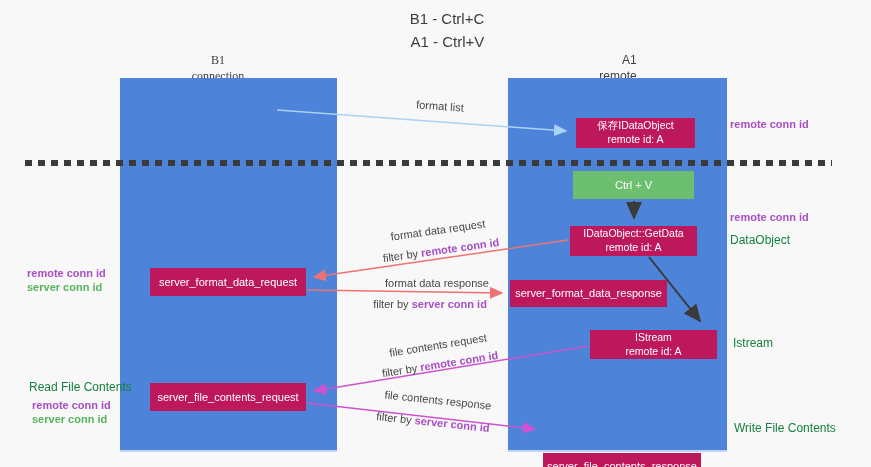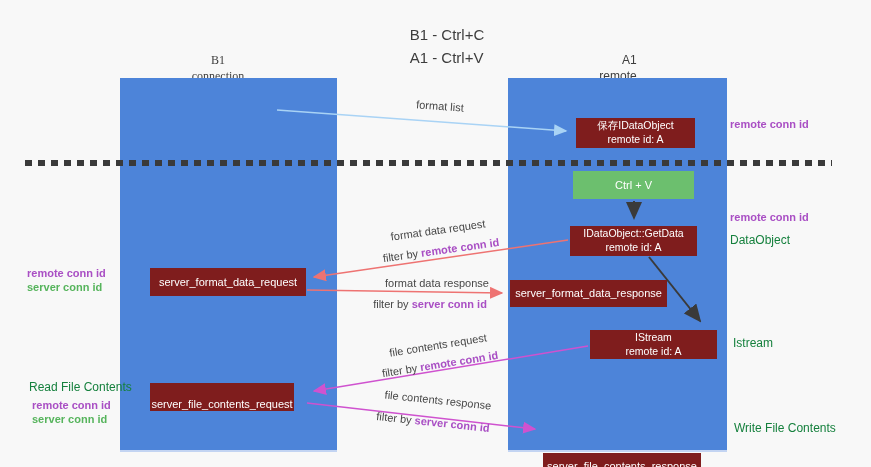--- a/index.html
+++ b/index.html
@@ -3,22 +3,22 @@
 <meta charset="utf-8">
 <style>
   * { margin:0; padding:0; box-sizing:border-box; }
   body { font-family:"Liberation Sans", sans-serif; background:#eee; }
   .stage {
     position:relative; width:871px; height:467px;
     background:#f8f8f8; overflow:hidden;
     font-family:"Liberation Sans", sans-serif;
   }
   .title-block {
-    position:absolute; top:24px; left:447px; transform:translateX(-50%);
-    text-align:left; font-size:15px; color:#3d3d3d; line-height:1.5;
+    position:absolute; top:8px; left:447px; transform:translateX(-50%);
+    text-align:right; font-size:15px; color:#3d3d3d; line-height:1.5;
     white-space:nowrap;
   }
   .lane-header {
     position:absolute; text-align:center; font-size:12px; color:#3d3d3d;
     line-height:1.35; transform:translateX(-50%); white-space:nowrap;
   }
   .lane {
     position:absolute; top:78px; height:374px;
     background:#4d84d9; border-bottom:2px solid #c3d4f2;
   }
@@ -29,21 +29,21 @@
     position:absolute; left:25px; top:160px; width:807px; height:6px;
     background:repeating-linear-gradient(90deg,#3a3a3a 0 7px,transparent 7px 13px);
   }
 
   .node {
     position:absolute; display:flex; flex-direction:column;
     align-items:center; justify-content:center;
     color:#fff; text-align:center; line-height:1.3; white-space:nowrap;
   }
   .node.green  { background:#6cbf6e; font-size:11px; }
-  .node.orange { background:#7f1d1d; font-size:10.5px; }
+  .node.orange { background:#be185d; font-size:10.5px; }
 
   .side-label { position:absolute; font-size:11px; white-space:nowrap; }
   .purple { color:#a94fc4; font-weight:bold; }
   .greenlbl { color:#56b45c; font-weight:bold; }
   .darklbl { color:#15803d; font-size:12px; font-weight:normal; }
 
   .edge-label {
     position:absolute; width:160px; text-align:center;
     font-size:11px; color:#474747; white-space:nowrap;
   }
@@ -120,21 +120,21 @@
 
   <div class="node orange" style="left:510px; top:280px; width:157px; height:27px; font-size:11px;">
     <div>server_format_data_response</div>
   </div>
 
   <div class="node orange" style="left:590px; top:330px; width:127px; height:29px;">
     <div>IStream</div>
     <div>remote id: A</div>
   </div>
 
-  <div class="node orange" style="left:150px; top:383px; width:144px; height:28px; font-size:11px;justify-content:flex-end;">
+  <div class="node orange" style="left:150px; top:383px; width:156px; height:28px; font-size:11px;">
     <div>server_file_contents_request</div>
   </div>
 
   <div class="node orange" style="left:543px; top:418px; width:158px; height:27px; font-size:11px;margin-top:35px;">
     <div>server_file_contents_response</div>
   </div>
 
   <div class="edge-label" style="left:360px; top:100px; transform:rotate(4deg);">format list</div>
 
   <div class="edge-label" style="left:358px; top:224px; transform:rotate(-8deg);">format data request</div>

